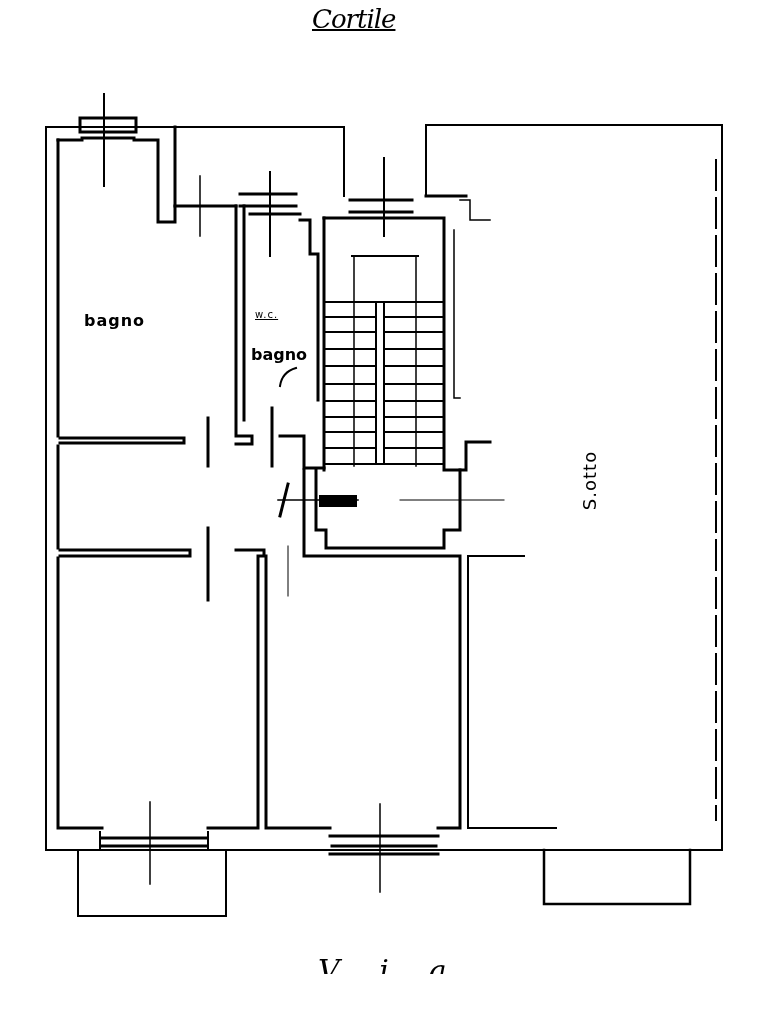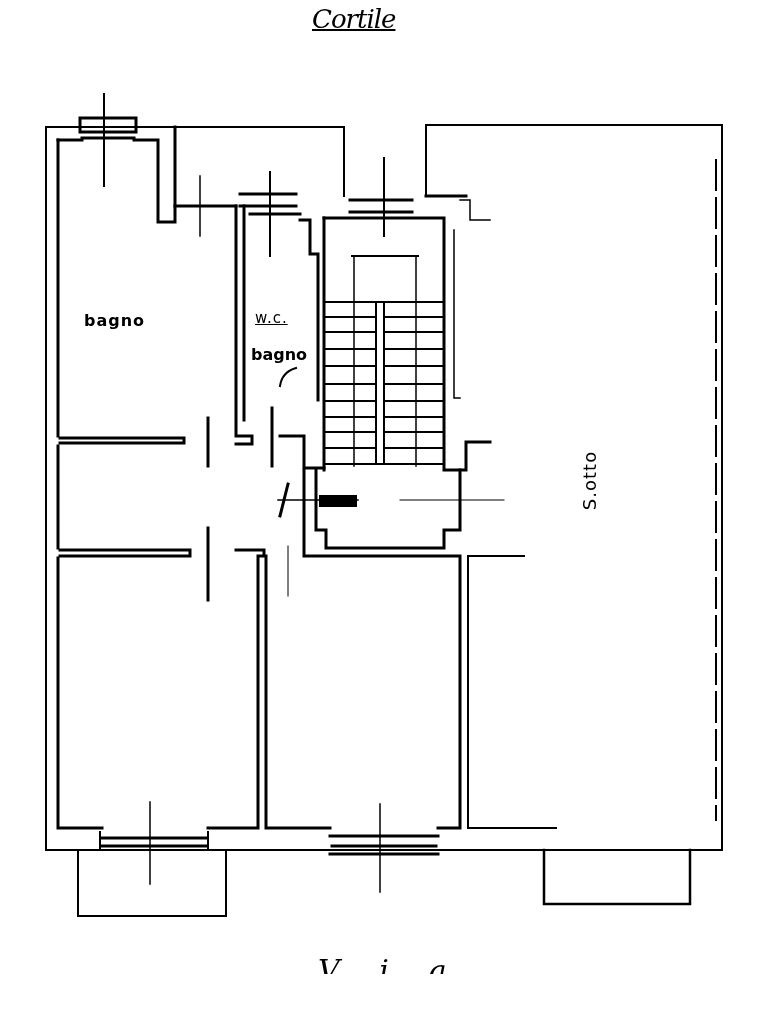--- a/index.html
+++ b/index.html
@@ -2,21 +2,21 @@
 <html><head>
   <meta charset="utf-8">
   <style>
     html, body { margin: 0; padding: 0; background: #ffffff; }
     body { width: 768px; height: 1024px; position: relative; overflow: hidden; font-family: "DejaVu Sans", sans-serif; }
     .plan { position: absolute; left: 0; top: 0; width: 768px; height: 1024px; }
     .lbl { position: absolute; color: #000; white-space: nowrap; }
     .title-top { left: 312px; top: 4px; font-family: "DejaVu Serif", serif; font-style: italic; font-size: 26px; letter-spacing: -1px; text-decoration: underline; text-decoration-thickness: 2px; text-align: center; }
     .title-bottom { left: 318px; top: 956px; font-family: "DejaVu Serif", serif; font-style: italic; font-size: 30px; letter-spacing: 40px; height: 18px; overflow: hidden; line-height: 30px; }
     .room-cucina { left: 84px; top: 311px; font-size: 16px; font-weight: bold; letter-spacing: 1px; }
-    .room-wc { left: 255px; top: 309px; font-size: 15px; letter-spacing: 1px; text-decoration: underline; }
+    .room-wc { left: 255px; top: 309px; font-size: 10px; letter-spacing: 1px; text-decoration: underline; }
     .room-bagno { left: 251px; top: 345px; font-size: 16px; font-weight: bold; letter-spacing: 0px; }
     .room-sotto { left: 560px; top: 470px; font-size: 18px; transform: rotate(-90deg); transform-origin: center; letter-spacing: 1px; }
   </style>
 </head>
 <body>
 
 <svg class="plan" viewBox="0 0 768 1024" xmlns="http://www.w3.org/2000/svg">
   <g stroke="#000" fill="none" stroke-linecap="square">
 
     <g stroke-width="2">

